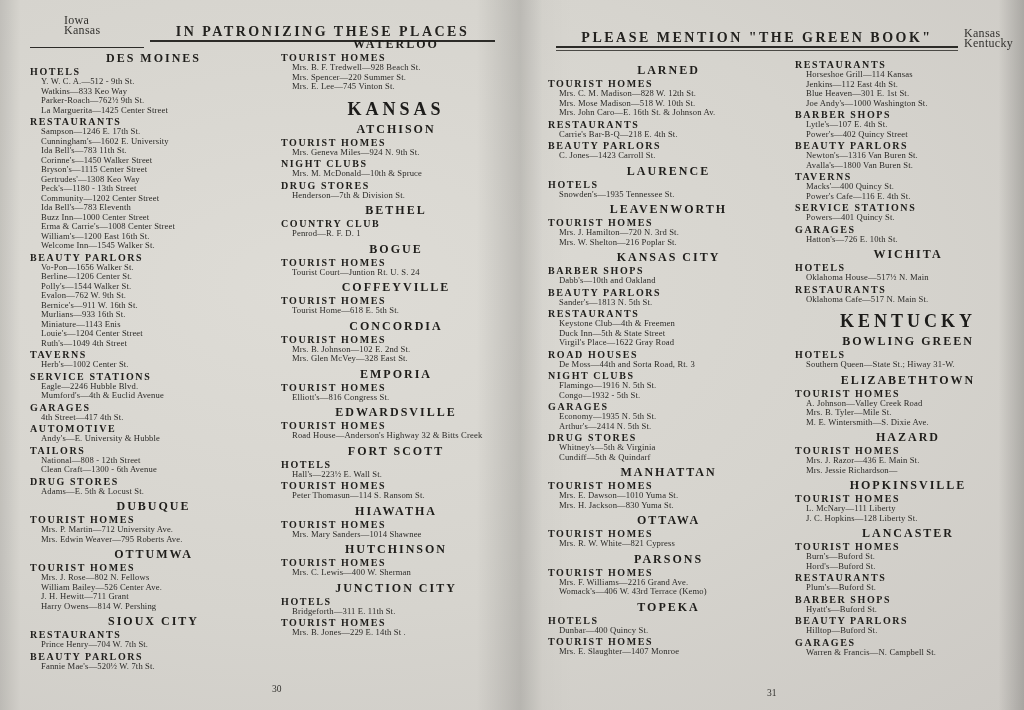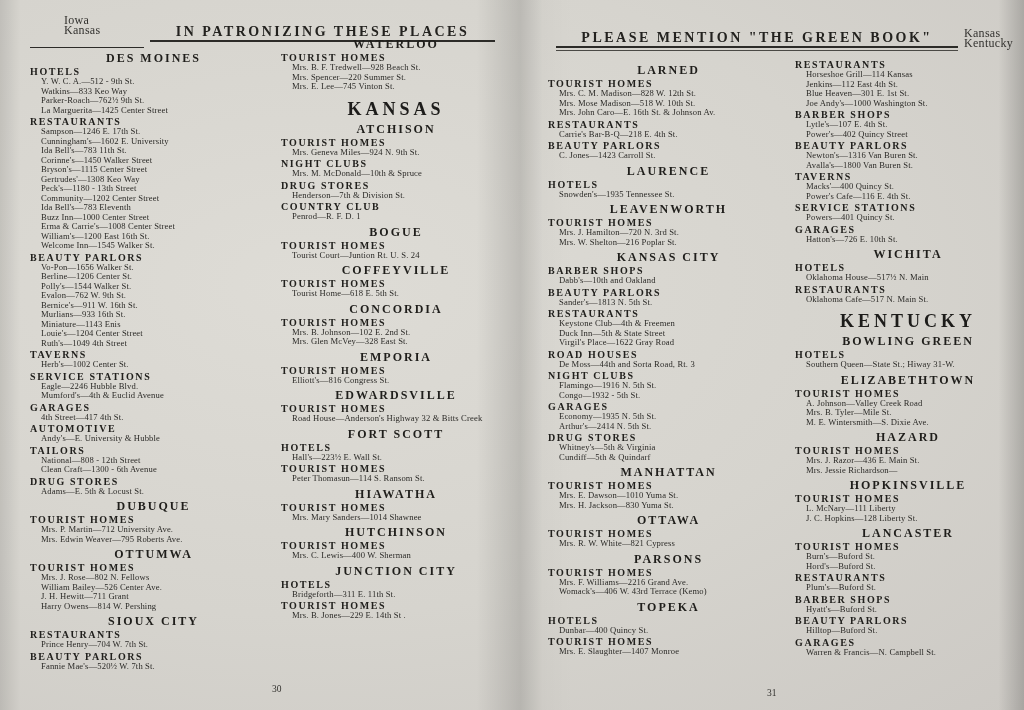--- a/index.html
+++ b/index.html
@@ -123,20 +123,21 @@
         <div class="b-entry">Mrs. Spencer—220 Summer St.</div>
         <div class="b-entry">Mrs. E. Lee—745 Vinton St.</div>
         <div class="b-state">KANSAS</div>
         <div class="b-city">ATCHISON</div>
         <div class="b-category">TOURIST HOMES</div>
         <div class="b-entry">Mrs. Geneva Miles—924 N. 9th St.</div>
         <div class="b-category">NIGHT CLUBS</div>
         <div class="b-entry">Mrs. M. McDonald—10th &amp; Spruce</div>
         <div class="b-category">DRUG STORES</div>
         <div class="b-entry">Henderson—7th &amp; Division St.</div>
+        <div class="b-city">BETHEL</div>
         <div class="b-category">COUNTRY CLUB</div>
         <div class="b-entry">Penrod—R. F. D. 1</div>
         <div class="b-city">BOGUE</div>
         <div class="b-category">TOURIST HOMES</div>
         <div class="b-entry">Tourist Court—Juntion Rt. U. S. 24</div>
         <div class="b-city">COFFEYVILLE</div>
         <div class="b-category">TOURIST HOMES</div>
         <div class="b-entry">Tourist Home—618 E. 5th St.</div>
         <div class="b-city">CONCORDIA</div>
         <div class="b-category">TOURIST HOMES</div>

